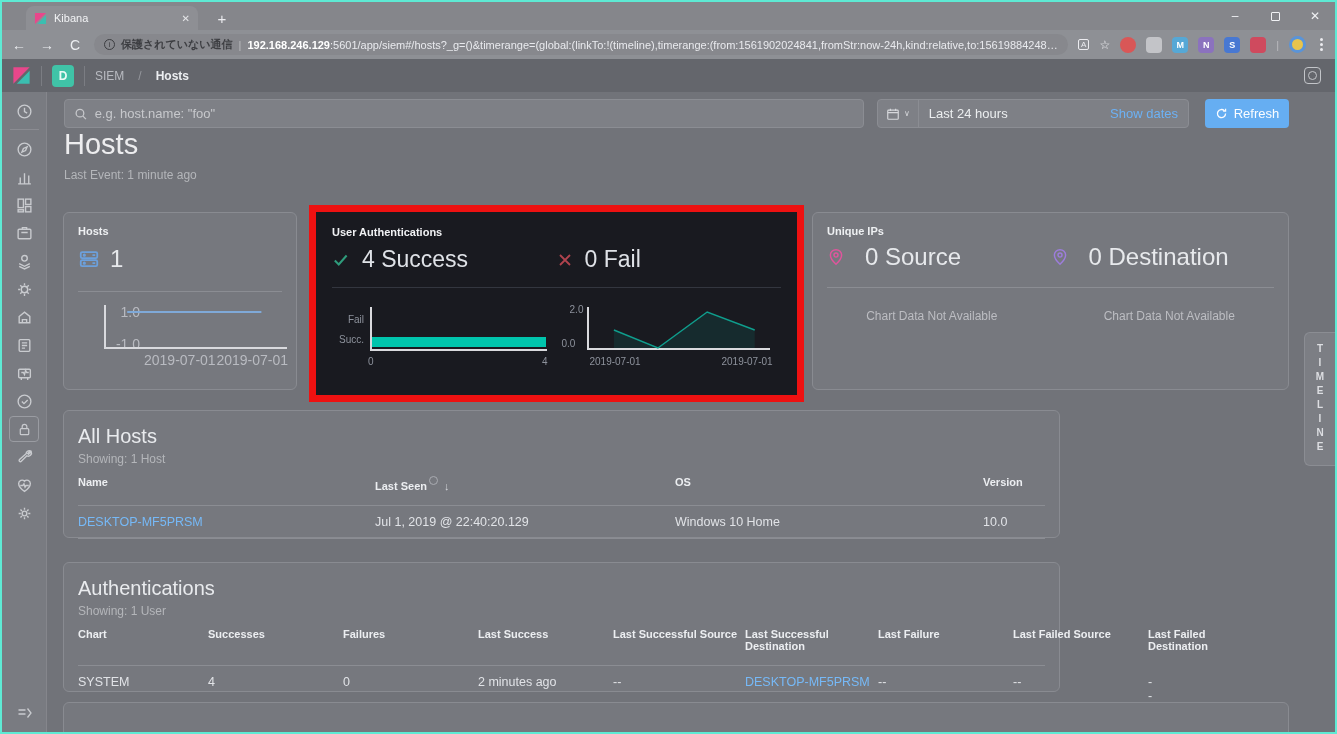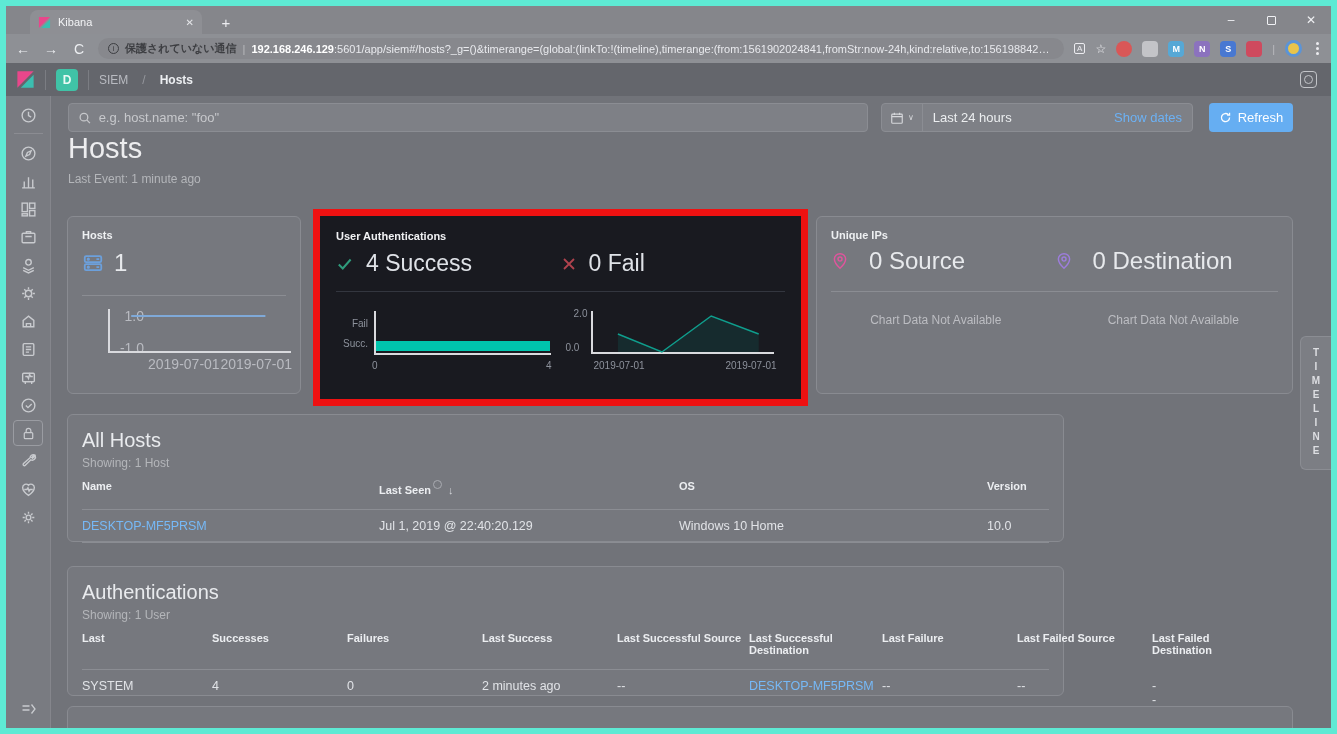--- a/index.html
+++ b/index.html
@@ -1,19 +1,19 @@
 <!DOCTYPE html>
 <html><head>
 <meta charset="utf-8">
 <style>
   * { margin:0; padding:0; box-sizing:border-box; }
   html,body { width:1337px; height:734px; overflow:hidden; background:#5b5d63;
     font-family:"Liberation Sans","DejaVu Sans",sans-serif; }
   .window { position:absolute; inset:0; width:1337px; height:734px;
-    border:6px solid #5eead4; background:#be185d; overflow:hidden; }
+    border:2px solid #5eead4; background:#be185d; overflow:hidden; }
 
   
   .titlebar { position:absolute; left:0; top:0; right:0; height:28px; background:#85868b; }
   .tab { position:absolute; left:24px; top:4px; width:172px; height:24px; background:#8e8f94;
     border-radius:8px 8px 0 0; display:flex; align-items:center; padding:0 8px; gap:7px; }
   .tab-title { font-size:11px; color:#f2f3f5; flex:1; white-space:nowrap; overflow:hidden; }
   .tab-close { font-size:10px; color:#e4e5e8; cursor:default; }
   .newtab { position:absolute; left:208px; top:5px; width:24px; height:22px; color:#ececf0;
     font-size:15px; display:flex; align-items:center; justify-content:center; }
   .wincontrols { position:absolute; right:0; top:0; height:28px; display:flex; }
@@ -438,21 +438,21 @@
         <span>Jul 1, 2019 @ 22:40:20.129</span>
         <span>Windows 10 Home</span>
         <span>10.0</span>
       </div>
     </div>
 
     <div class="panel p-table" style="top:470px; height:130px;">
       <div class="tbl-title">Authentications</div>
       <div class="tbl-sub">Showing: 1 User</div>
       <div class="thead grid-auth">
-        <span>Last</span>
+        <span>Chart</span>
         <span>Successes</span>
         <span>Failures</span>
         <span>Last Success</span>
         <span>Last Successful Source</span>
         <span>Last Successful Destination</span>
         <span>Last Failure</span>
         <span>Last Failed Source</span>
         <span>Last Failed Destination</span>
       </div>
       <div class="trow grid-auth">

